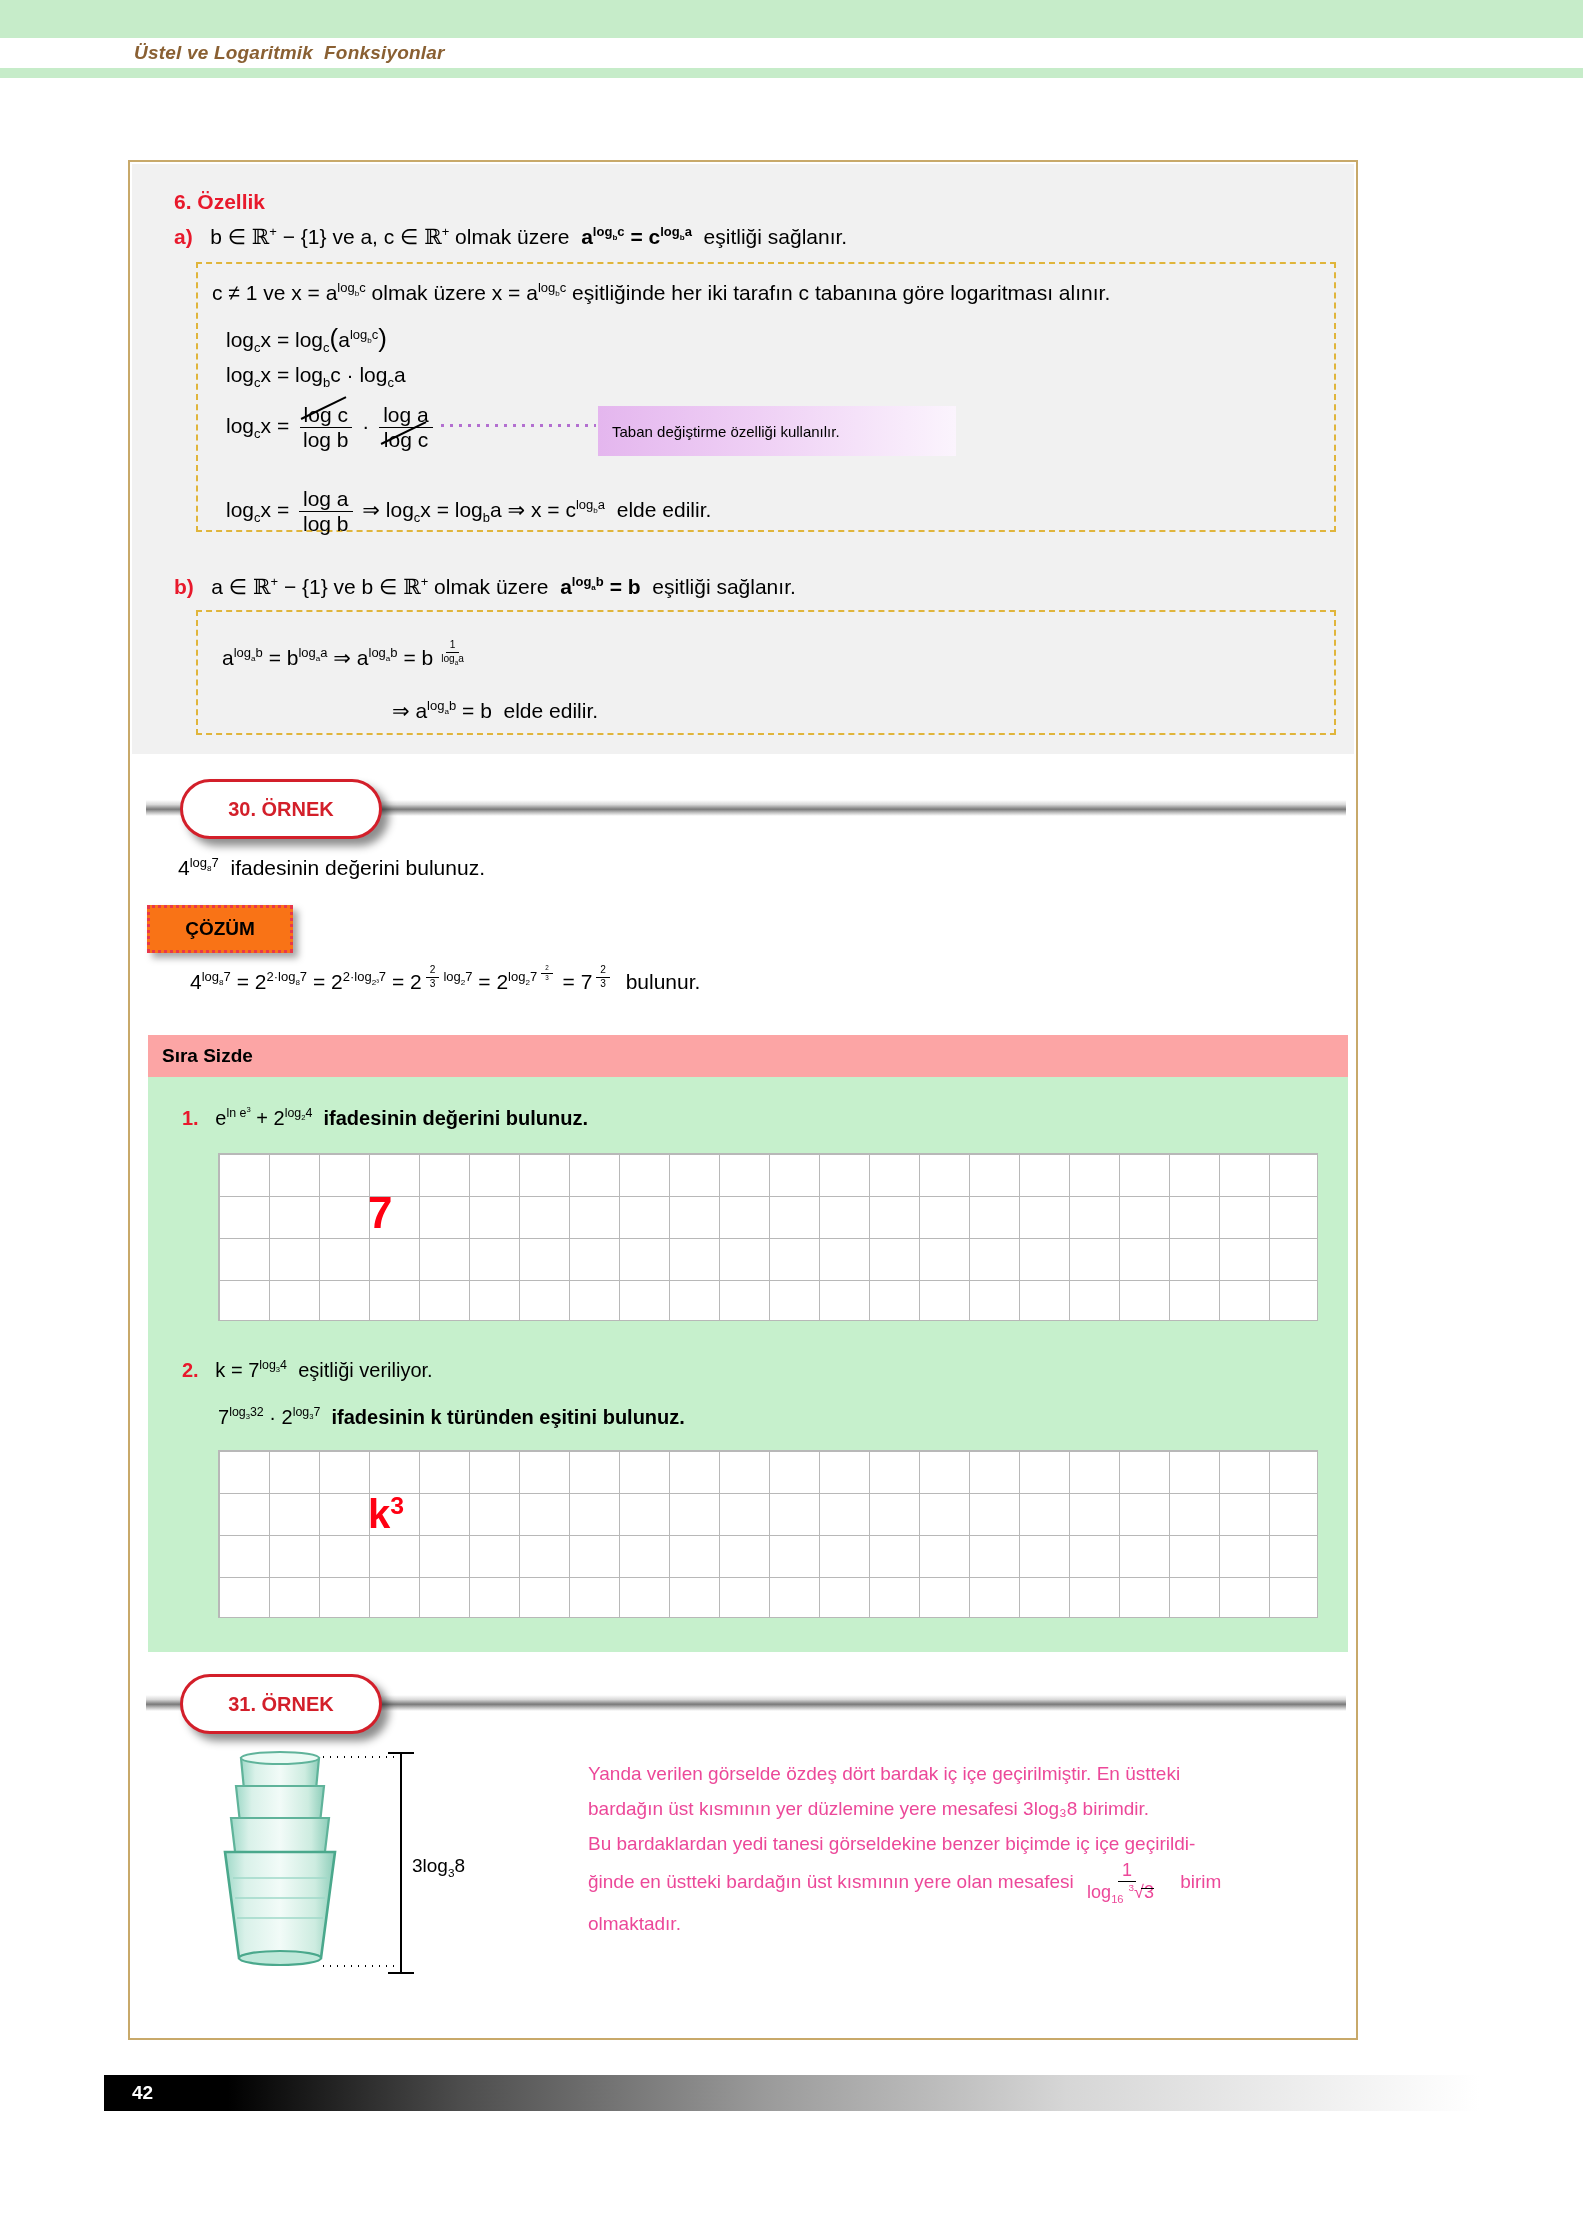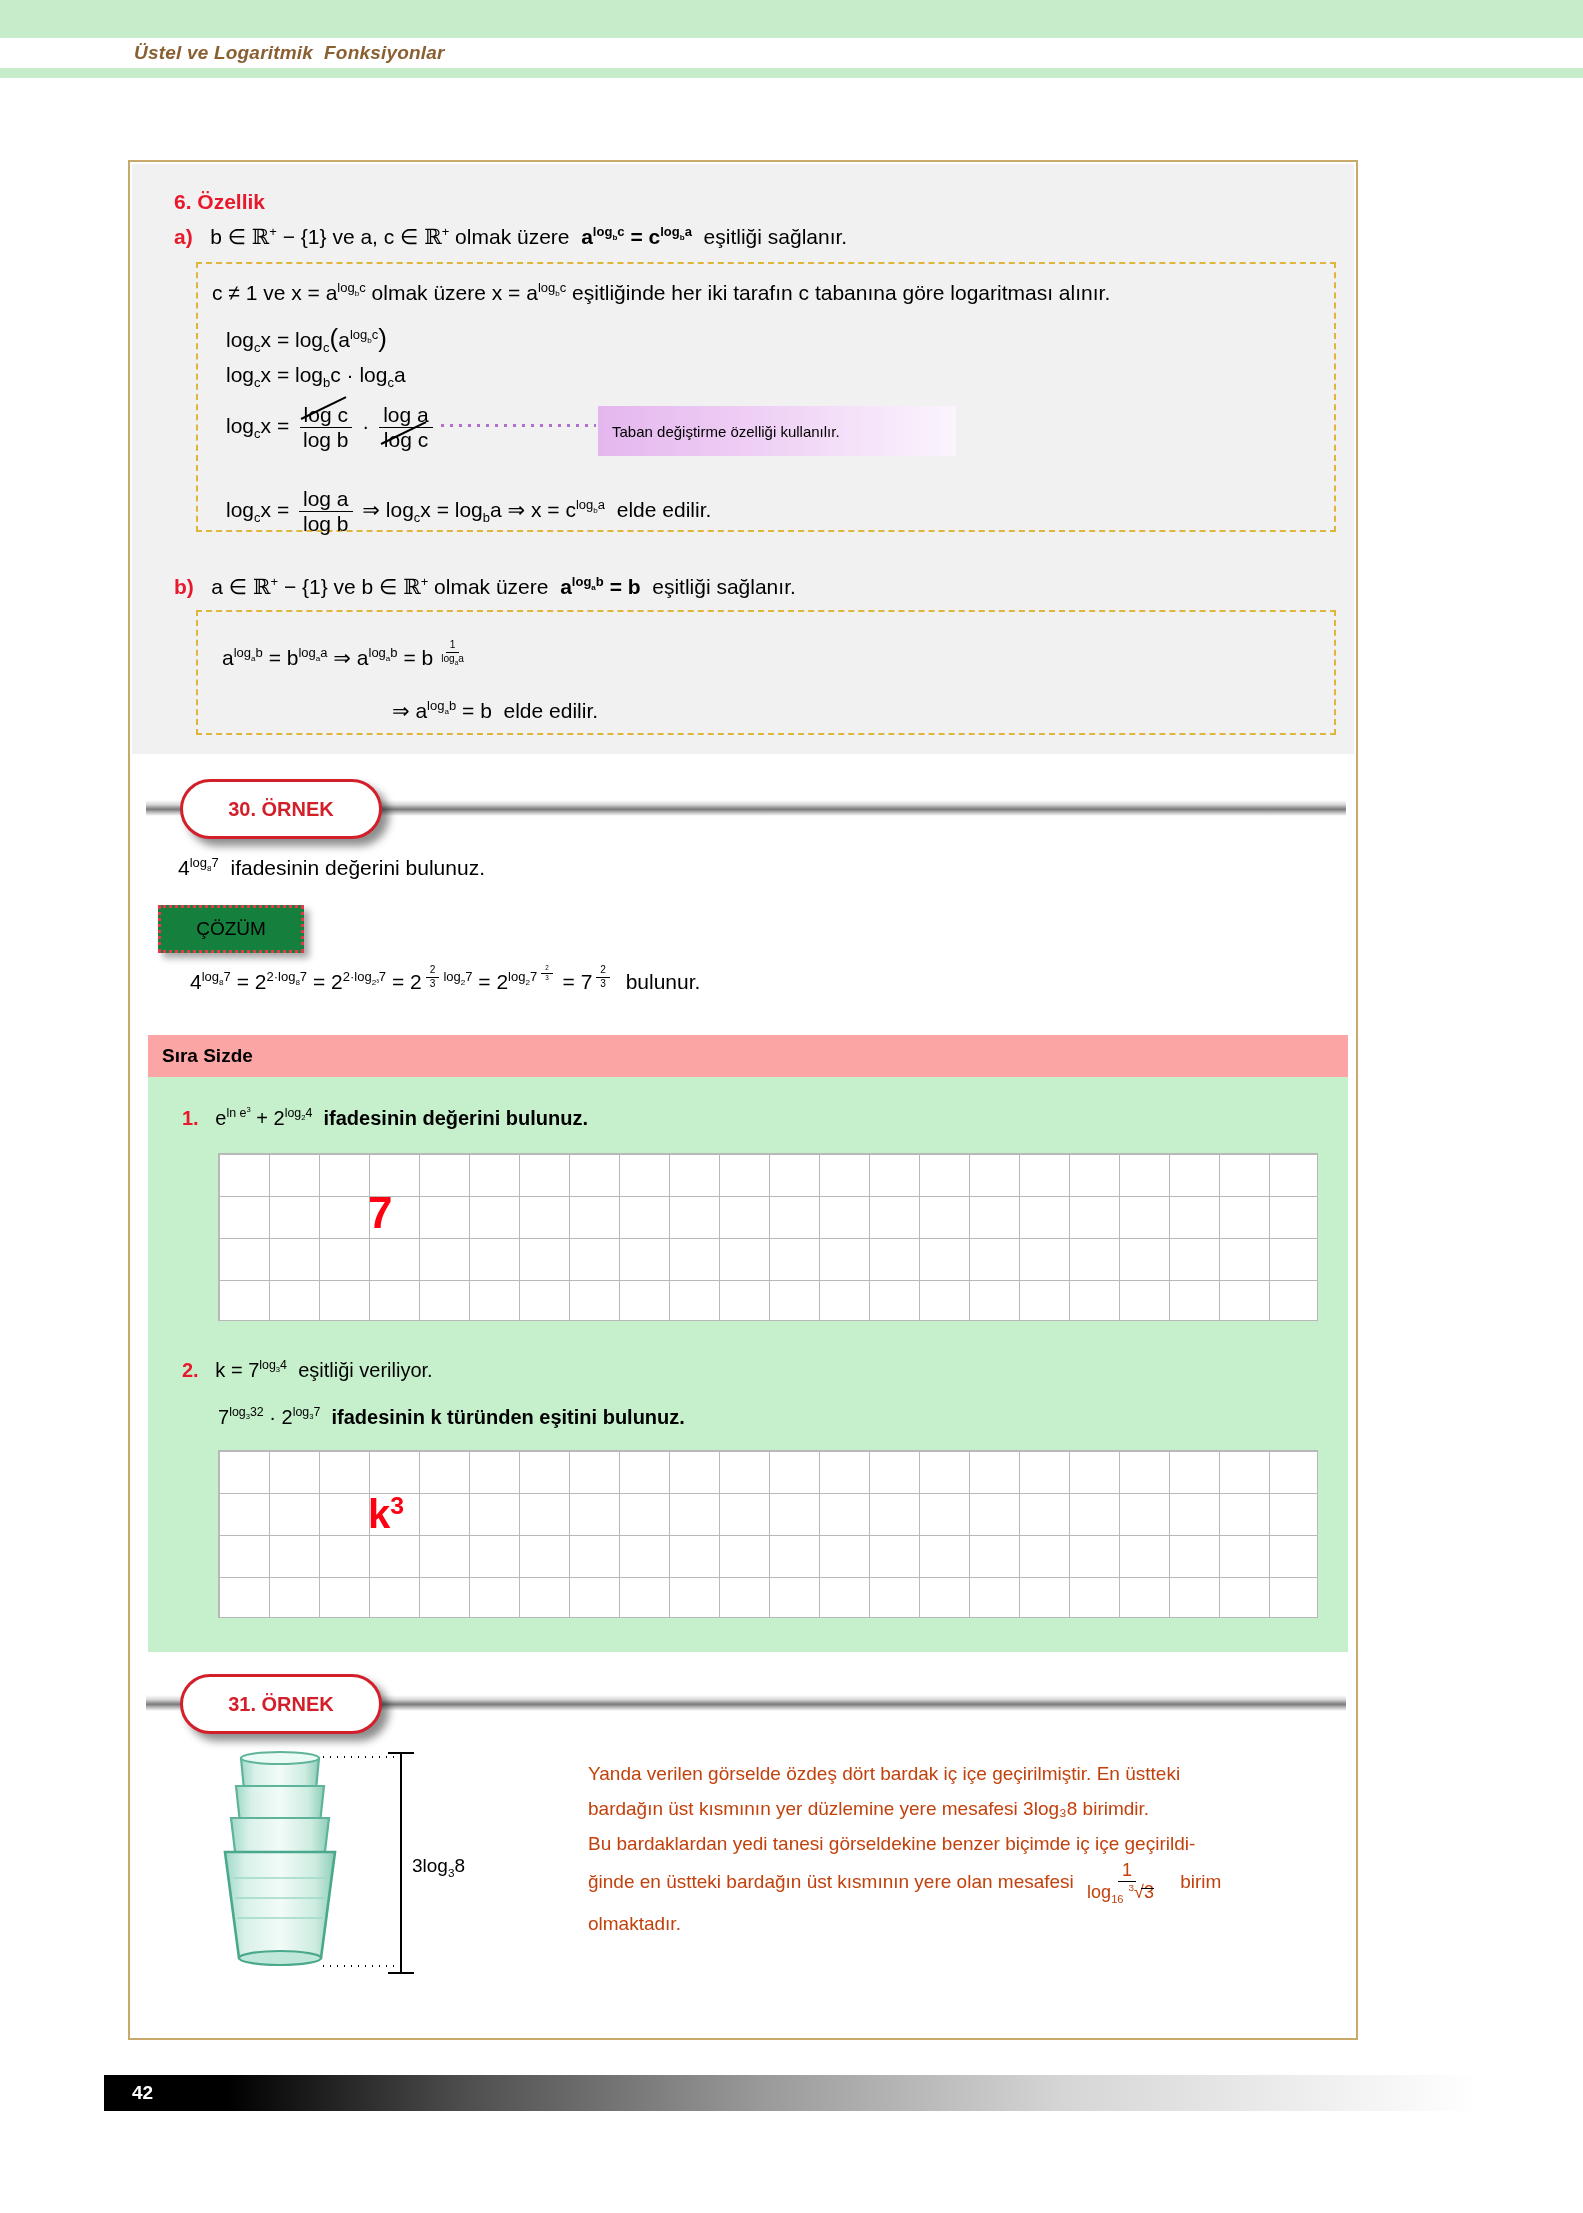--- a/index.html
+++ b/index.html
@@ -88,23 +88,23 @@
     background:linear-gradient(180deg,#ffffff 0%,#d9d9d9 28%,#7a7a7a 58%,#bdbdbd 78%,#ffffff 100%);
   }
   .ex-pill{
     position:absolute;width:196px;height:54px;border:3px solid #d31f2a;
     border-radius:30px;background:#fff;display:flex;align-items:center;
     justify-content:center;color:#d31f2a;font-weight:bold;font-size:20px;
     box-shadow:7px 7px 9px rgba(0,0,0,.45);
   }
   
   .coz-box{
-    position:absolute;left:158px;top:905px;width:140px;height:42px;
-    border:3px dotted #e8384a;background:#15803d;display:flex;align-items:center;
-    justify-content:center;font-weight:normal;font-size:19px;
+    position:absolute;left:147px;top:905px;width:140px;height:42px;
+    border:3px dotted #e8384a;background:#f97316;display:flex;align-items:center;
+    justify-content:center;font-weight:bold;font-size:19px;
     box-shadow:5px 5px 7px rgba(0,0,0,.35);
   }
   .coz-eq{position:absolute;left:190px;top:965px;font-size:21px;white-space:nowrap;}
   
   .sira-head{
     position:absolute;left:148px;top:1035px;width:1200px;height:42px;
     background:#fca5a5;display:flex;align-items:center;padding-left:14px;
     box-sizing:border-box;font-weight:bold;font-size:19px;color:#000;
   }
   .sira-body{
@@ -127,21 +127,21 @@
   .grid1{left:218px;top:1153px;width:1100px;height:168px;}
   .grid2{left:218px;top:1450px;width:1100px;height:168px;}
   .answer{
     position:absolute;color:#ff0012;font-weight:bold;font-family:"Liberation Sans",sans-serif;
   }
   .ans1{left:368px;top:1188px;font-size:44px;}
   .ans2{left:368px;top:1492px;font-size:40px;}
   
   .para{
     position:absolute;left:588px;top:1756px;width:760px;
-    font-size:19px;line-height:1.85;color:#c2410c;
+    font-size:19px;line-height:1.85;color:#ec4899;
   }
   .para p{margin:0 0 14px 0;}
   
   .glass-wrap{position:absolute;left:205px;top:1748px;width:200px;height:230px;}
   .dim-line{position:absolute;left:400px;top:1752px;width:2px;height:222px;background:#000;}
   .dim-cap{position:absolute;width:26px;height:2px;background:#000;left:388px;}
   .dim-dotted{
     position:absolute;height:2px;
     background-image:radial-gradient(circle,#000 1px,transparent 1.1px);
     background-size:7px 2px;background-repeat:repeat-x;

